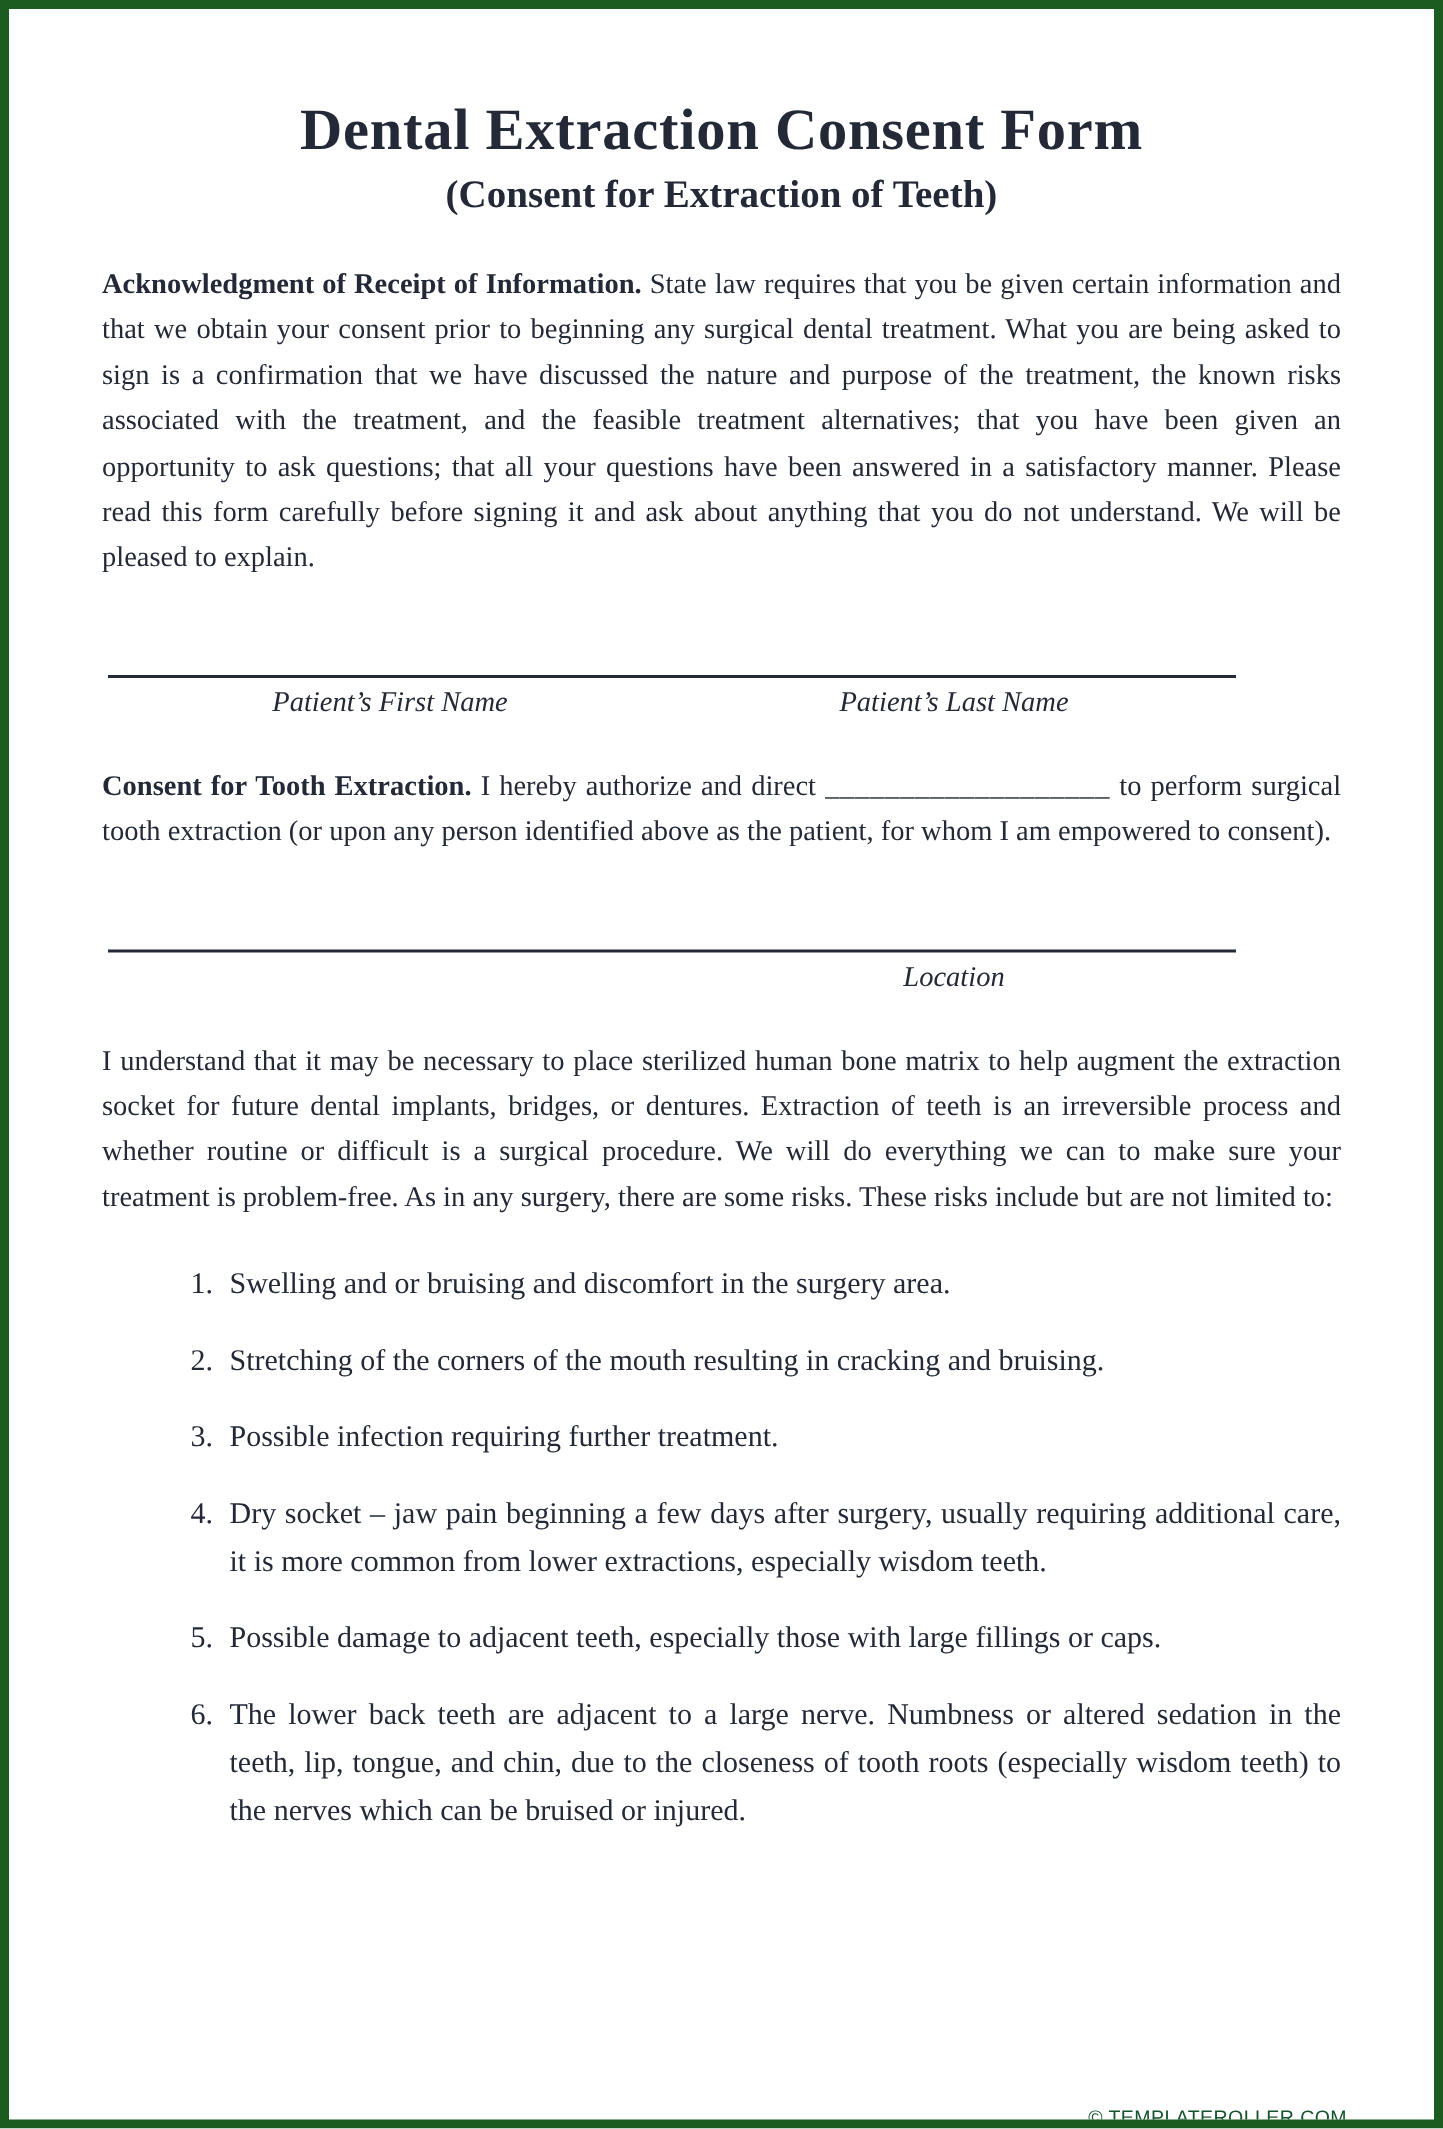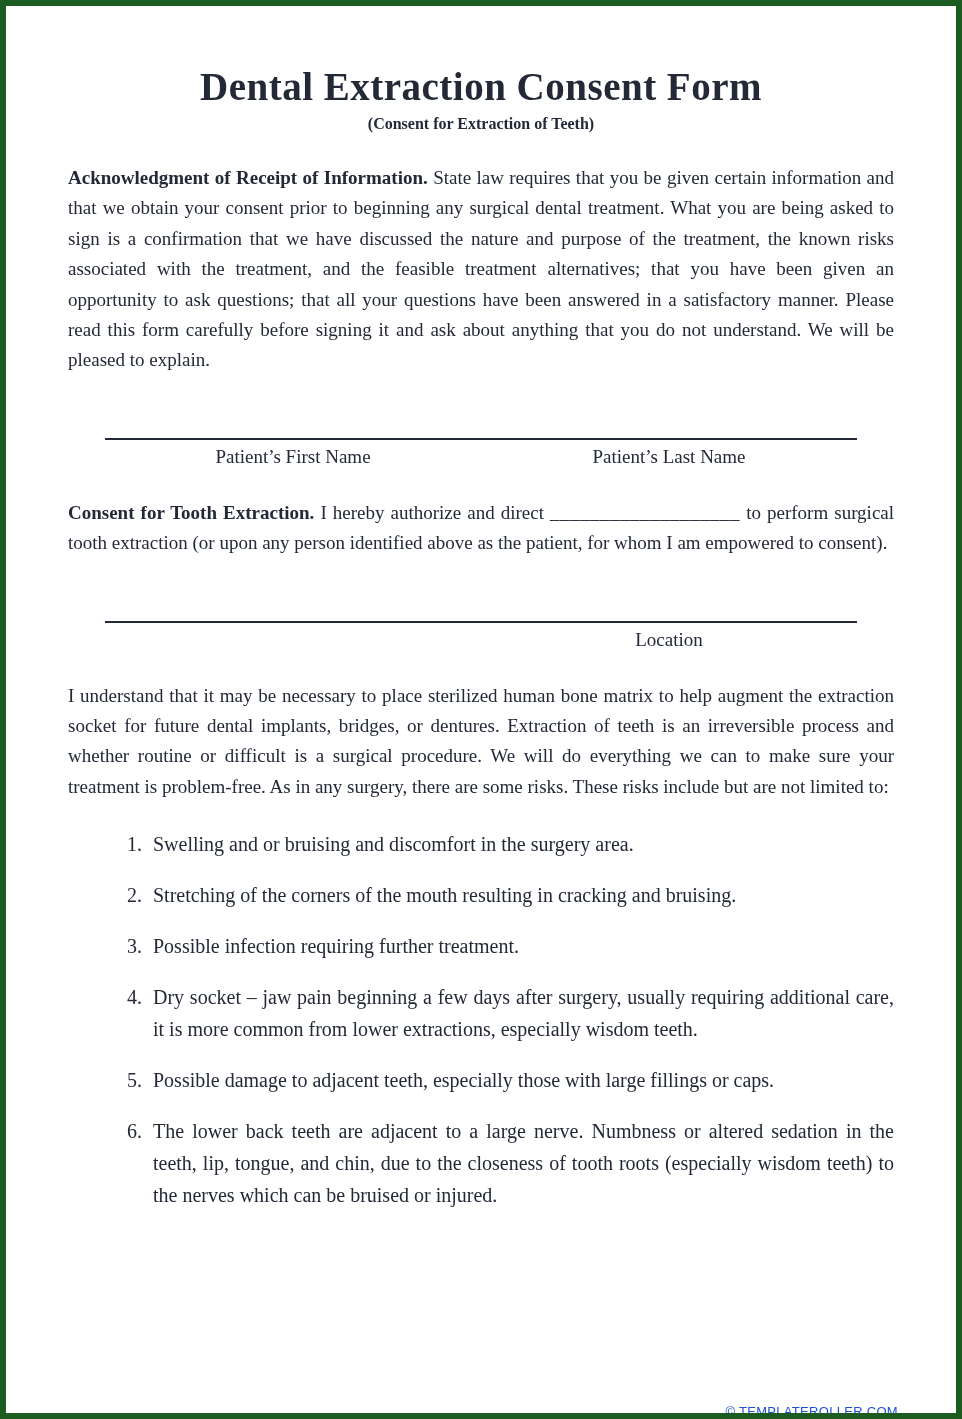--- a/index.html
+++ b/index.html
@@ -22,37 +22,38 @@
     overflow: hidden;
   }
   h1.title {
     font-size: 39px;
     font-weight: bold;
     text-align: center;
     margin: 10px 0 6px 0;
     letter-spacing: 0.5px;
   }
   h2.subtitle {
-    font-size: 16px;
+    font-size: 26px;
     font-weight: bold;
     text-align: center;
     margin: 4px 0 30px 0;
   }
   p.para {
     font-size: 19px;
     line-height: 1.6;
     text-align: justify;
     margin: 0 0 26px 0;
   }
   p.para b { font-weight: bold; }
   .blank { letter-spacing: 0.5px; font-style: italic; }
   .sig-row {
     display: flex;
-    justify-content: center;
+    justify-content: flex-start;
     margin: 44px 4px 30px 4px;
+    font-style: italic;
   }
   .sig-block { width: 376px; }
   .sig-line {
     border-bottom: 2px solid #232936;
     height: 20px;
     width: 100%;
     cursor: text;
   }
   .sig-label {
     text-align: center;
@@ -70,21 +71,21 @@
     margin-bottom: 19px;
     padding-left: 6px;
     margin-left: 13px;
   }
   .footer-credit {
     position: absolute;
     bottom: -6px;
     right: 58px;
     font-family: "Liberation Sans", sans-serif;
     font-size: 13px;
-    color: #1d4ed8;
+    color: #14532d;
     text-decoration: underline;
     letter-spacing: 0.3px;
     cursor: pointer;
   }
 </style>
 </head>
 <body>
 
 <div class="page">
   <div class="inner">

